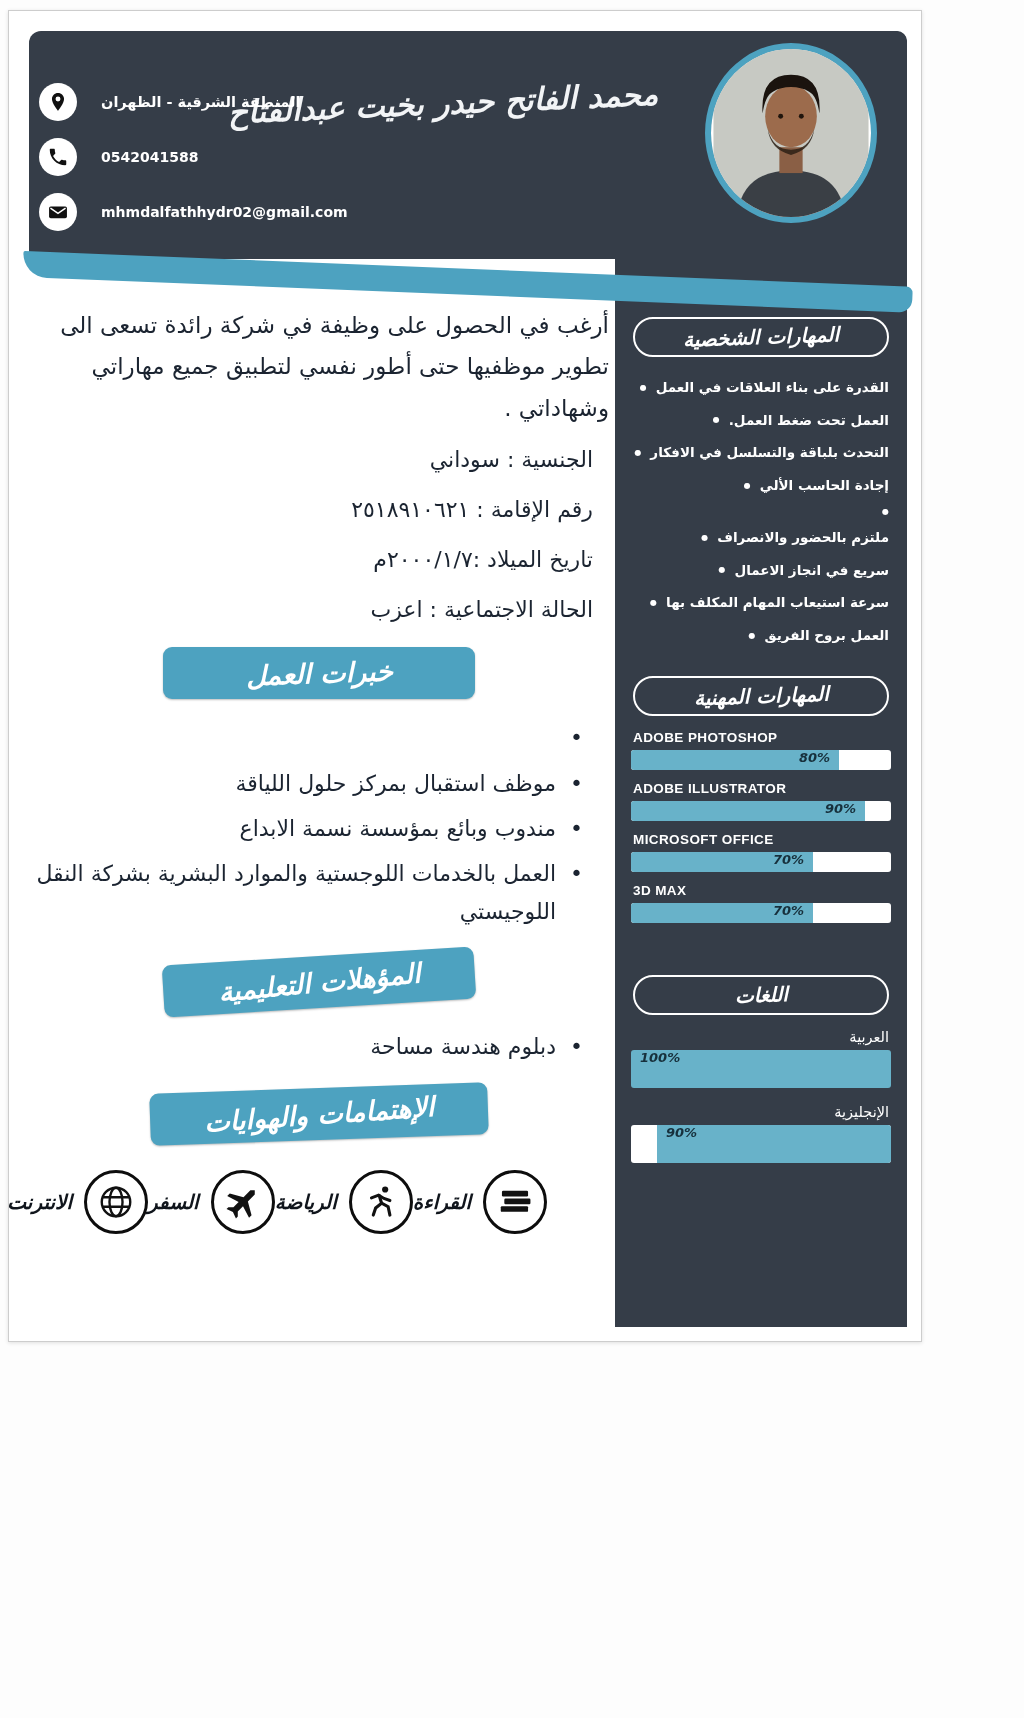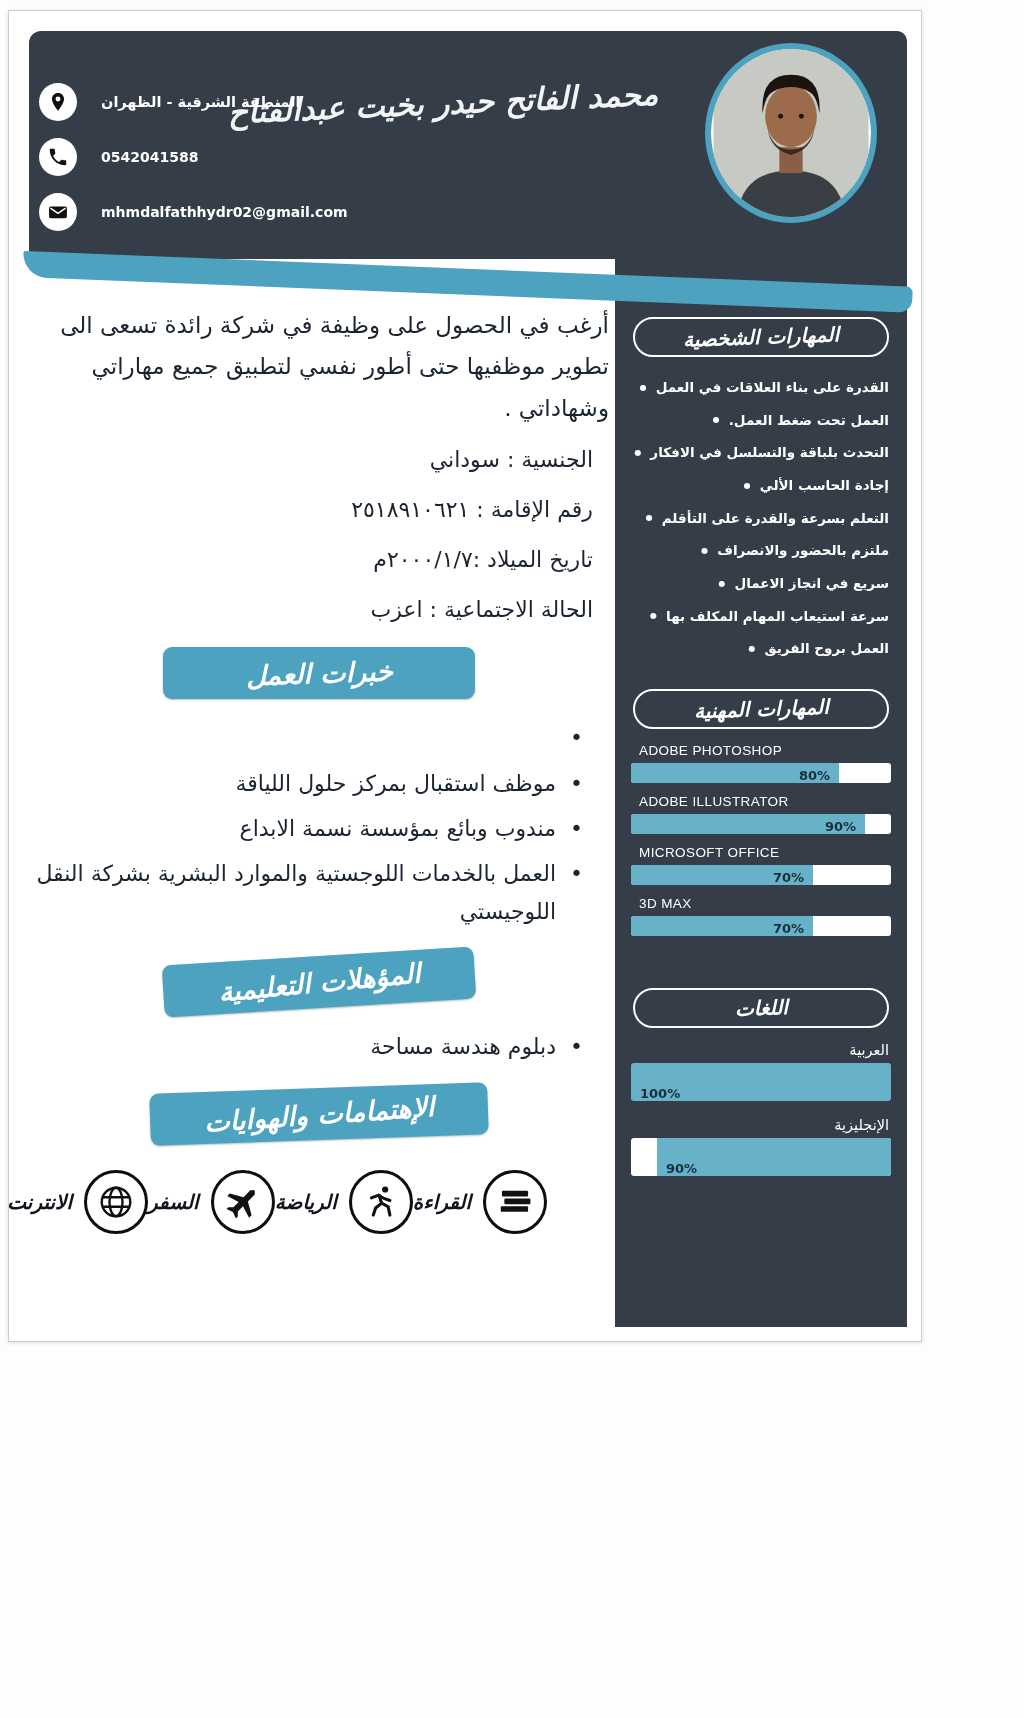--- a/index.html
+++ b/index.html
@@ -76,25 +76,25 @@
   
   .side-inner { padding: 286px 16px 0; direction: rtl; }
   .pill { border: 2px solid #fff; border-radius: 20px; height: 40px; display: flex; align-items: center; justify-content: center; margin: 0 2px 14px; }
   .pill span { color: #fff; font-size: 20px; font-weight: bold; font-style: italic; transform: rotate(-2deg); white-space: nowrap; }
   .pill.langs-pill { margin-top: 52px; }
   .pskills { list-style: none; margin: 4px 2px 24px 0; }
   .pskill { display: flex; justify-content: flex-start; align-items: center; gap: 9px; color: #fff; font-size: 13.5px; font-weight: bold; line-height: 2.42; }
   .pskill-dot { font-size: 8px; }
   .bars { direction: ltr; margin-top: 2px; }
   .bar-block { margin-bottom: 11px; }
-  .bar-label-en { color: #fff; font-size: 13.5px; font-weight: normal; letter-spacing: .4px; margin: 0 0 5px 8px; text-align: left; font-family: "Liberation Sans", sans-serif; }
+  .bar-label-en { color: #fff; font-size: 13.5px; font-weight: bold; letter-spacing: .4px; margin: 0 0 5px 2px; text-align: left; font-family: "Liberation Sans", sans-serif; }
   .bar-label-ar { color: #fff; font-size: 14.5px; font-weight: normal; text-align: right; margin: 0 2px 5px 0; direction: rtl; }
   .bar-track { height: 20px; background: #fff; border-radius: 3px; overflow: hidden; display: flex; }
   .bar-track.track-rtl { justify-content: flex-end; height: 38px; }
-  .bar-fill { background: var(--fill, #68b2c9); height: 100%; display: flex; align-items: flex-end; justify-content: flex-end; }
+  .bar-fill { background: var(--fill, #68b2c9); height: 100%; display: flex; align-items: flex-start; justify-content: flex-end; font-style: italic; }
   .bar-track.track-rtl .bar-fill { justify-content: flex-start; }
   .bar-pct { color: #17303c; font-size: 13px; font-weight: bold; padding: 0 9px; direction: ltr; }
   .lang-block { margin-bottom: 16px; }
 </style>
 </head>
 <body>
 
 <div class="cv-page">
 
   <div class="sidebar">
@@ -113,21 +113,20 @@
           </li>
           <li class="pskill">
             <span class="pskill-text">التحدث بلباقة والتسلسل في الافكار</span>
             <span class="pskill-dot">●</span>
           </li>
           <li class="pskill">
             <span class="pskill-text">إجادة الحاسب الألي</span>
             <span class="pskill-dot">●</span>
           </li>
           <li class="pskill">
-            <span class="pskill-text">التعلم بسرعة والقدرة على التأقلم</span>
             <span class="pskill-dot">●</span>
           </li>
           <li class="pskill">
             <span class="pskill-text">ملتزم بالحضور والانصراف</span>
             <span class="pskill-dot">●</span>
           </li>
           <li class="pskill">
             <span class="pskill-text">سريع في انجاز الاعمال</span>
             <span class="pskill-dot">●</span>
           </li>

